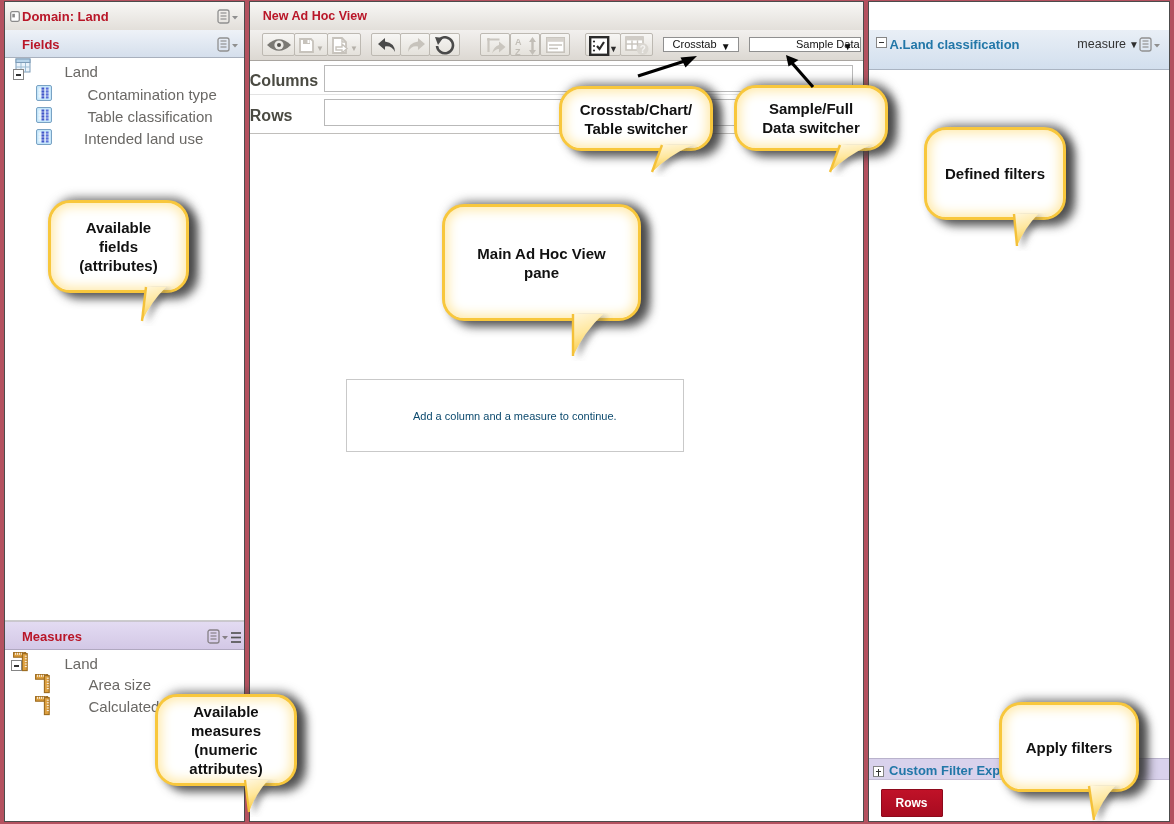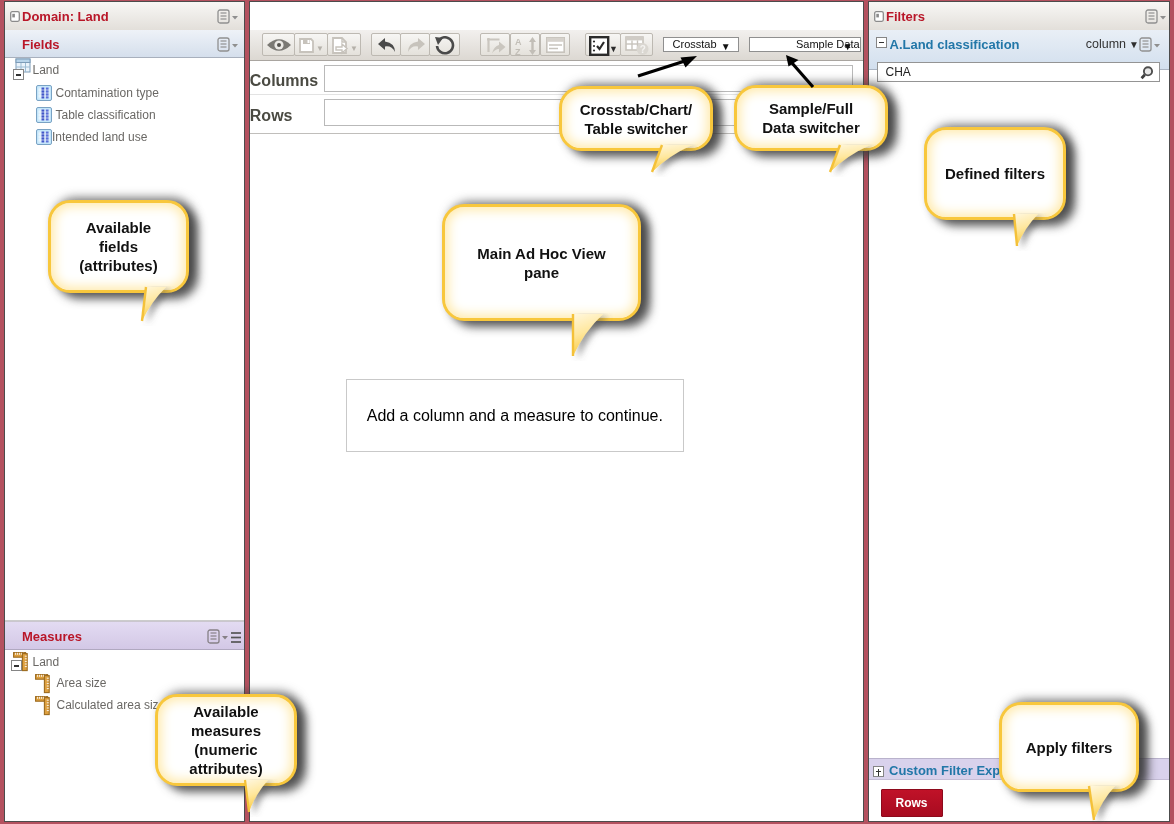--- a/index.html
+++ b/index.html
@@ -13,21 +13,21 @@
 .hdrGray { position:absolute; left:0; right:0; top:0; height:36px;
   background:linear-gradient(#f8f7f5, #ddd9d3); border-bottom:1px solid #b2aea7; }
 .hdrTitle { position:absolute; font-size:13px; font-weight:bold; color:#b91628; top:7px; }
 .menuIcon { position:absolute; top:7px; }
 
 .fieldsHdr { position:absolute; left:0; right:0; top:28px; height:28px;
   background:linear-gradient(#eef2f8, #d5dfec); border-bottom:1px solid #a8b0bd; }
 .measHdr { position:absolute; left:0; right:0; top:619px; height:29px;
   background:linear-gradient(#e3dbf2, #d3c8e6); border-bottom:1px solid #b0a8c0; border-top:1px solid #cac6ce;}
 
-.treeLbl { position:absolute; font-size:12px; color:#6a6865; white-space:nowrap; }
+.treeLbl { position:absolute; font-size:15px; color:#6a6865; white-space:nowrap;padding-left:32px; }
 
 
 #toolbar { position:absolute; left:0; right:0; top:28px; height:31px;
   background:linear-gradient(#f2f0ee, #dcd8d2); border-bottom:1px solid #a9a5a0; }
 .tbtn { position:absolute; top:3px; height:23px; border:1px solid #bdb9b2; border-radius:2px;
   background:linear-gradient(#f7f6f4, #e4e1db); }
 .dd { position:absolute; top:6.5px; height:15.5px; background:#fff; border:1px solid #8f8f8f;
   font-size:11px; color:#111; line-height:13.5px; }
 .dd .car { position:absolute; right:7px; top:2px; font-size:10px; color:#111; }
 
@@ -157,20 +157,23 @@
   <svg style="position:absolute; left:29.5px; top:694px" width="19" height="20" viewBox="0 0 19 20">
     <rect x="0.6" y="0.6" width="12" height="4.6" fill="#dd9f3e" stroke="#9c6a1e" stroke-width="1.1"></rect>
     <path d="M2.6 0.8 v2 M4.6 0.8 v2 M6.6 0.8 v2 M8.6 0.8 v2 M10.6 0.8 v2" stroke="#fff" stroke-width="0.9"></path>
     <rect x="9.4" y="1.6" width="4.8" height="17" fill="#dd9f3e" stroke="#9c6a1e" stroke-width="1.1"></rect>
     <path d="M11.8 4.2 h2 M11.8 6.8 h2 M11.8 9.4 h2 M11.8 12 h2 M11.8 14.6 h2" stroke="#fff" stroke-width="0.9"></path>
   </svg>
   <div class="treeLbl" style="left:51.5px; top:696px">Calculated area size</div>
 </div>
 
 <div class="panel" id="pMid">
+  <div class="hdrGray">
+    <div class="hdrTitle" style="left:13px; font-size:12.5px">New Ad Hoc View</div>
+  </div>
   <div id="toolbar">
 
     <div class="tbtn" style="left:12px; width:33px;">
       <svg style="position:absolute;left:3px;top:2px" width="26" height="18" viewBox="0 0 26 18">
         <path d="M1 9 Q13 -2.5 25 9 Q13 20.5 1 9 Z" fill="#7b7974"></path>
         <circle cx="13" cy="9" r="4.6" fill="#eceae6"></circle>
         <circle cx="13" cy="9" r="2" fill="#55534f"></circle>
       </svg>
     </div>
 
@@ -263,57 +266,36 @@
   </div>
 
   <div class="fldlabel" style="left:0; width:66px; top:70px; text-align:right">Columns</div>
   <div class="fldinput" style="top:62.5px;"></div>
   <div class="fldlabel" style="left:0; width:66px; top:105px; text-align:left">Rows</div>
   <div class="fldinput" style="top:96.5px;"></div>
   <div style="position:absolute; left:0; right:0; top:92px; height:1px; background:#e3e3e3"></div>
   <div style="position:absolute; left:0; right:0; top:131px; height:1px; background:#c0bebb"></div>
 
   <div style="position:absolute; left:96px; top:377px; width:338px; height:73px; border:1px solid #c9c9c9;
-    display:flex; align-items:center; justify-content:center; font-size:16px; color:#000000;">
+    display:flex; align-items:center; justify-content:center; font-size:11px; color:#0c4a6e;">
     Add a column and a measure to continue.</div>
 </div>
 
 <div class="panel" id="pRight">
-  <div class="hdrGray">
-    <svg class="menuIcon" style="left:5px; top:8.5px" width="10" height="11" viewBox="0 0 10 11">
-      <rect x="0.7" y="0.7" width="8.6" height="9.6" rx="1.5" fill="#fff" stroke="#8b8b8b" stroke-width="1.3"></rect>
-      <rect x="2.3" y="2.8" width="2.6" height="3.6" fill="#8b8b8b"></rect>
-    </svg>
-    <div class="hdrTitle" style="left:17px">Filters</div>
-    <svg class="menuIcon" style="right:2px" width="22" height="15" viewBox="0 0 22 15">
-      <rect x="1" y="1" width="11" height="13" rx="2" fill="none" stroke="#909090" stroke-width="1.3"></rect>
-      <line x1="3.5" y1="4" x2="9.5" y2="4" stroke="#909090" stroke-width="1.2"></line>
-      <line x1="3.5" y1="7" x2="9.5" y2="7" stroke="#909090" stroke-width="1.2"></line>
-      <line x1="3.5" y1="10" x2="9.5" y2="10" stroke="#909090" stroke-width="1.2"></line>
-      <path d="M15 7 L21 7 L18 10.5 Z" fill="#8f8f8f"></path>
-    </svg>
-  </div>
   <div class="alandBar">
     <div class="expBox" style="left:6.5px; top:6.5px"></div>
     <div class="hdrTitle blueTxt" style="left:20.5px; color:#2277a8">A.Land classification</div>
-    <div style="position:absolute; right:43px; top:7px; font-size:12.5px; color:#333">column</div>
+    <div style="position:absolute; right:43px; top:7px; font-size:12.5px; color:#333">measure</div>
     <span style="position:absolute; right:30px; top:9px; font-size:10px; color:#2e2e2e">▼</span>
     <svg class="menuIcon" style="right:8px" width="22" height="15" viewBox="0 0 22 15">
       <rect x="1" y="1" width="11" height="13" rx="2" fill="none" stroke="#909090" stroke-width="1.3"></rect>
       <line x1="3.5" y1="4" x2="9.5" y2="4" stroke="#909090" stroke-width="1.2"></line>
       <line x1="3.5" y1="7" x2="9.5" y2="7" stroke="#909090" stroke-width="1.2"></line>
       <line x1="3.5" y1="10" x2="9.5" y2="10" stroke="#909090" stroke-width="1.2"></line>
       <path d="M15 7 L21 7 L18 10.5 Z" fill="#8f8f8f"></path>
-    </svg>
-  </div>
-  <div style="position:absolute; left:7.5px; top:60px; width:283.5px; height:20px; background:#fff; border:1px solid #949494;
-    font-size:12px; color:#222; line-height:19px; padding-left:8px;">CHA
-    <svg style="position:absolute; right:5px; top:2px" width="16" height="16" viewBox="0 0 16 16">
-      <circle cx="10" cy="6.3" r="4.1" fill="#e8e8e8" stroke="#4e4e4e" stroke-width="1.9"></circle>
-      <line x1="6.8" y1="9.7" x2="3.6" y2="13.2" stroke="#3e3e3e" stroke-width="2.8"></line>
     </svg>
   </div>
   <div class="customBar">
     <div class="expBox plus" style="left:3.5px; top:7px"></div>
     <div style="position:absolute; left:20px; top:4px; font-size:13px;" class="blueTxt">Custom Filter Expression</div>
   </div>
   <div style="position:absolute; left:11.5px; top:787px; width:62px; height:28px;
     background:linear-gradient(#c01228,#a80b20); border:1px solid #8d0a1c; border-radius:1px;
     color:#fff; font-weight:bold; font-size:12px; text-align:center; line-height:27px;">Rows</div>
 </div>

